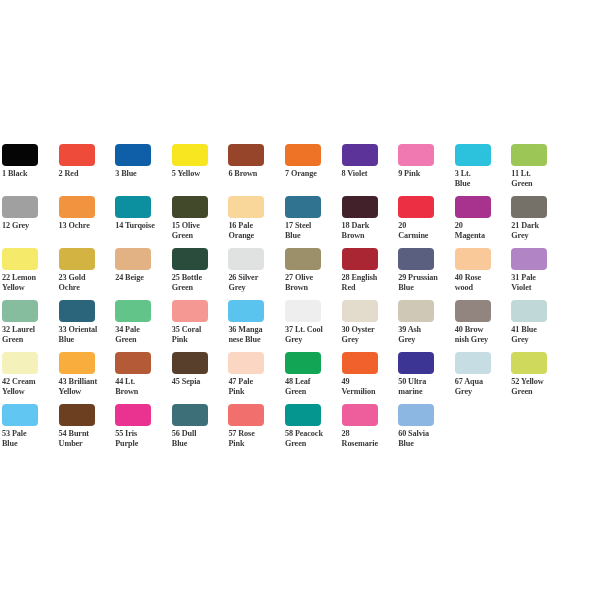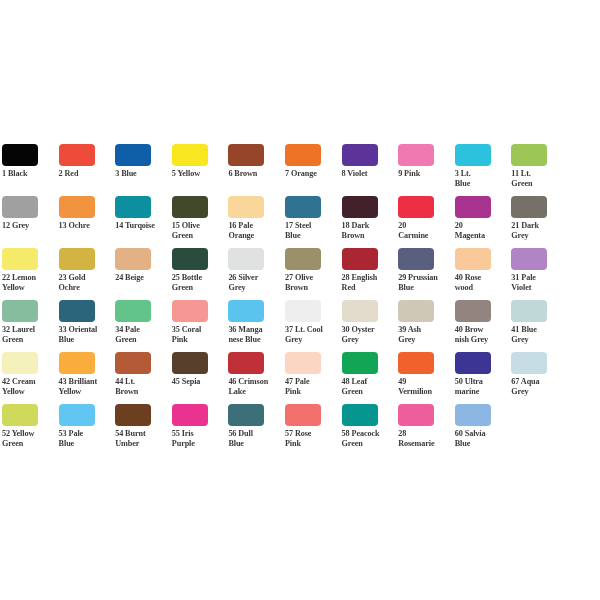--- a/index.html
+++ b/index.html
@@ -260,25 +260,20 @@
       <div class="swatch-cell">
         <span class="swatch-chip" title="Lt. Brown" style="background: rgb(180, 90, 54);"></span>
         <span class="swatch-label">44 Lt.
 Brown</span>
       </div>
       <div class="swatch-cell">
         <span class="swatch-chip" title="Sepia" style="background: rgb(88, 63, 43);"></span>
         <span class="swatch-label">45 Sepia</span>
       </div>
       <div class="swatch-cell">
-        <span class="swatch-chip" title="Crimson Lake" style="background: rgb(191, 48, 56);"></span>
-        <span class="swatch-label">46 Crimson
-Lake</span>
-      </div>
-      <div class="swatch-cell">
         <span class="swatch-chip" title="Pale Pink" style="background: rgb(251, 214, 195);"></span>
         <span class="swatch-label">47 Pale
 Pink</span>
       </div>
       <div class="swatch-cell">
         <span class="swatch-chip" title="Leaf Green" style="background: rgb(19, 165, 86);"></span>
         <span class="swatch-label">48 Leaf
 Green</span>
       </div>
       <div class="swatch-cell">

